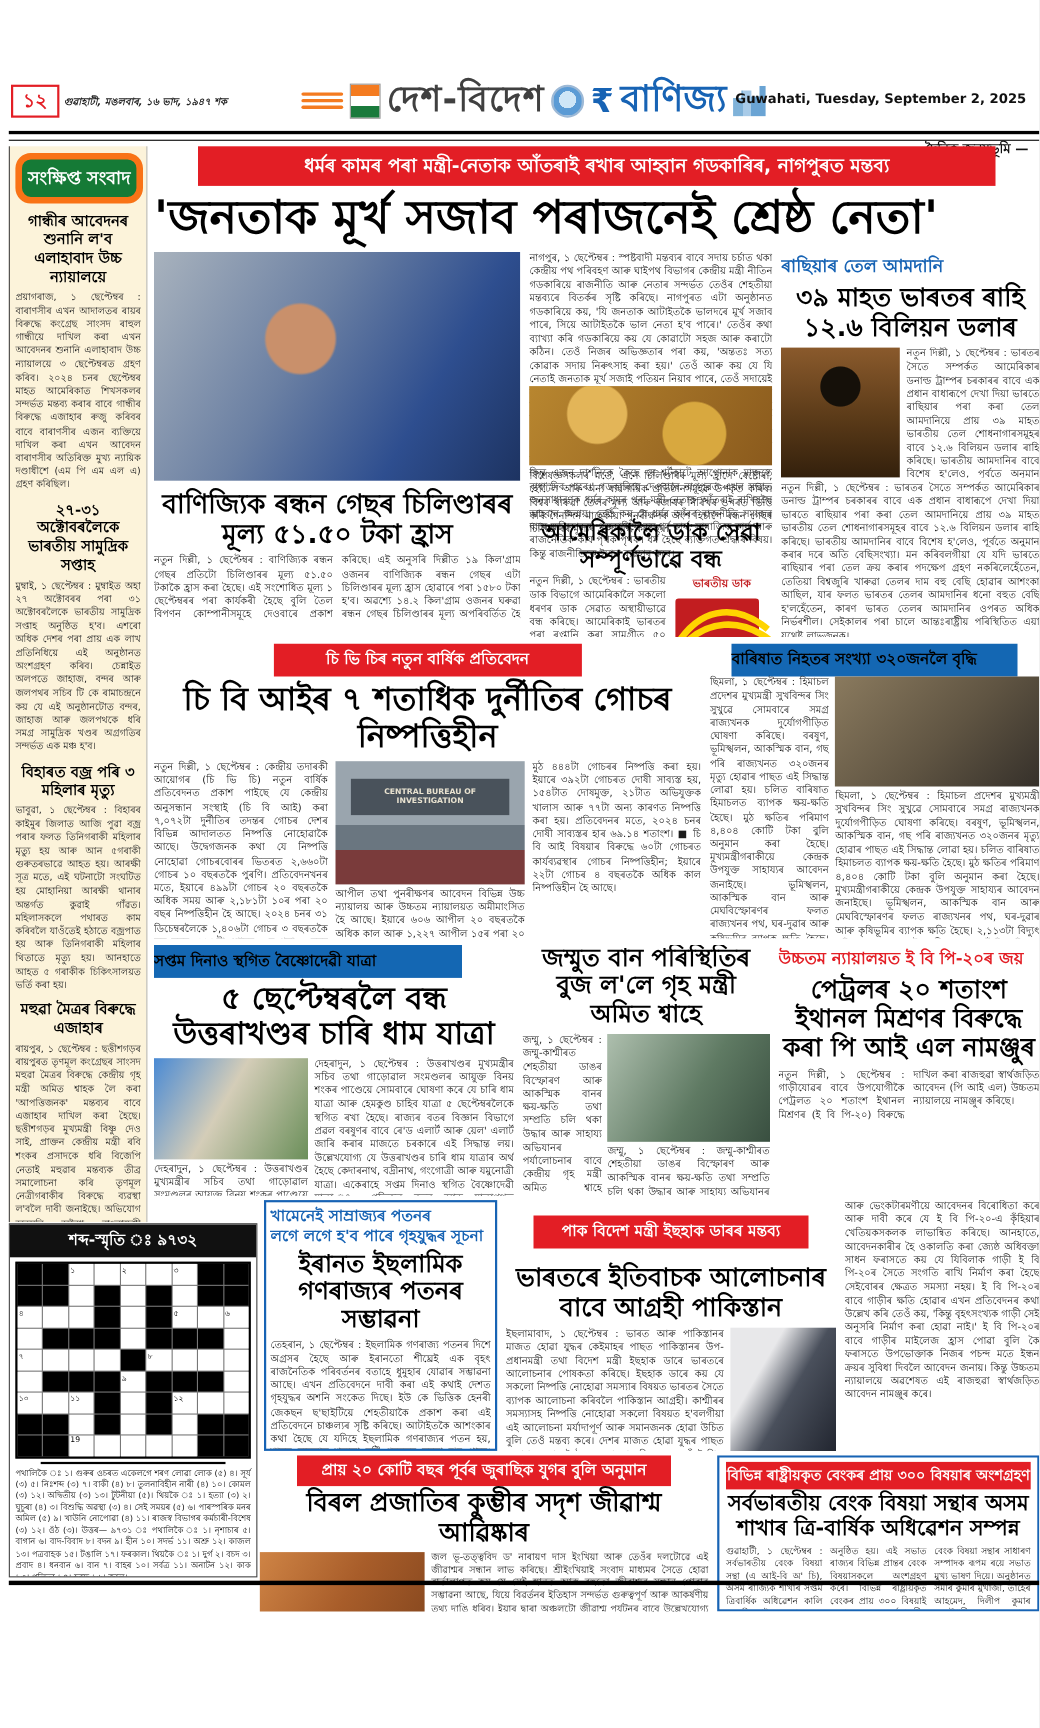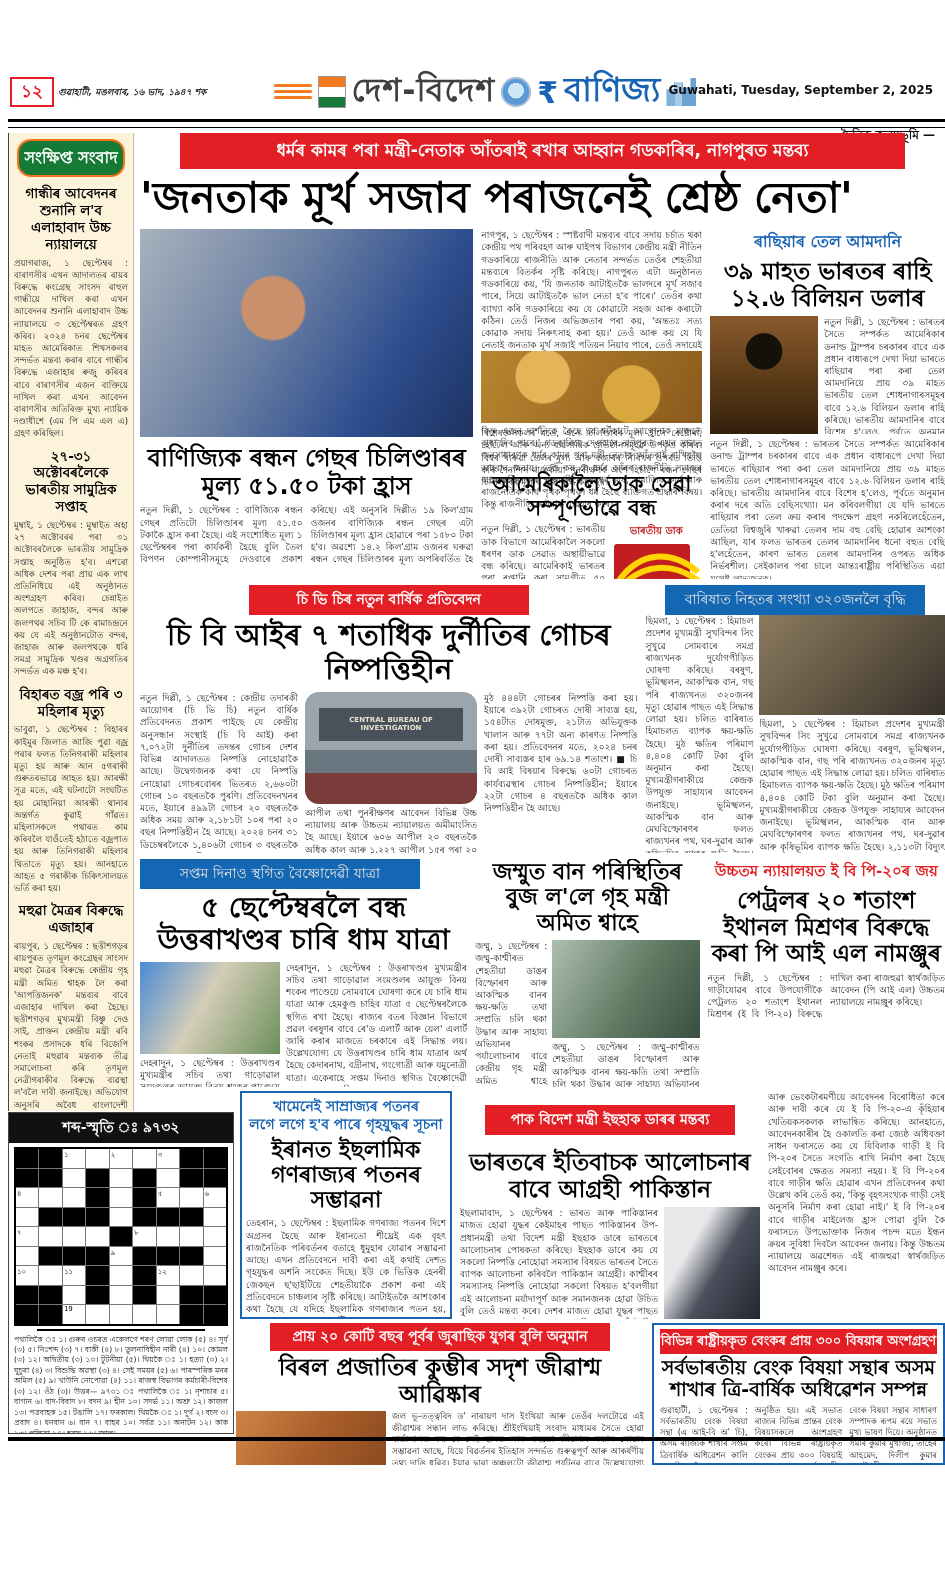--- a/index.html
+++ b/index.html
@@ -24,54 +24,54 @@
   .bldg{width:30px;height:28px;background:linear-gradient(90deg,#7fb2d9 0 30%,#a8cbe8 30% 55%,#6aa4d4 55% 100%);
         clip-path:polygon(0 100%,0 40%,25% 40%,25% 15%,55% 15%,55% 35%,80% 35%,80% 0,100% 0,100% 100%);}
   .hdate-en{position:absolute;right:12px;top:28px;font-size:12px;font-weight:bold;color:#111;}
   .dbl{position:absolute;left:8px;right:0;top:64px;height:5px;border-top:3px solid #000;border-bottom:1px solid #000;}
   .pname{position:absolute;right:10px;top:71px;font-size:12px;font-weight:bold;color:#111;}
   .pname:after{content:" —";}
   .pname:before{content:"— ";}
   
   .sbar{position:absolute;left:8px;top:133px;width:126px;height:978px;background:#fcf3da;
         border-left:1px solid #444;border-right:1px solid #bbb;padding:4px 5px;box-sizing:border-box;overflow:hidden;}
-  .sbadge{width:100px;margin:2px auto 8px;background:#157a36;border:2px solid #f97316;border-radius:14px;
+  .sbadge{width:100px;margin:2px auto 8px;background:#157a36;border:6px solid #f97316;border-radius:14px;
           color:#fff;font-size:16px;font-weight:bold;text-align:center;padding:7px 2px;line-height:1.25;}
   .sitem h3{margin:6px 0 4px;font-size:13.5px;line-height:1.25;text-align:center;font-weight:bold;color:#000;}
   .sitem p{margin:0 0 8px;font-size:8.6px;line-height:1.42;text-align:justify;color:#222;}
   
   .xwrap{position:absolute;left:8px;top:1112px;width:226px;height:322px;background:#fff;
          border:1px solid #444;box-sizing:border-box;overflow:hidden;}
   .xtitle{background:#111;color:#fff;font-size:14px;font-weight:bold;text-align:center;padding:3px 0;}
   .xgrid{display:grid;grid-template-columns:repeat(9,1fr);gap:1px;background:#777;
          border:2px solid #000;margin:4px 5px 3px;}
   .xc{height:18.5px;position:relative;}
   .xb{background:#000;} .xw{background:#fff;}
   .xc span{position:absolute;left:1px;top:0px;font-size:7px;color:#000;}
   .xrule{height:2px;background:#000;margin:2px 28px;}
   .xclues{font-size:7.6px;line-height:1.38;text-align:justify;padding:2px 5px;color:#111;}
   
   .main{position:absolute;left:140px;top:133px;width:805px;}
   .bandR{background:#e31e25;color:#fff;font-weight:bold;text-align:center;}
-  .bandB{background:#1467b3;color:#e5e5e5;font-weight:normal;text-align:center;}
-  .kickR{color:#e31e25;font-weight:bold;text-align:center;}
-  .kickB{color:#1763b4;font-weight:bold;text-align:center;}
+  .bandB{background:#1467b3;color:#000000;font-weight:bold;}
+  .kickR{color:#e31e25;font-weight:bold;}
+  .kickB{color:#1763b4;font-weight:bold;text-align:left;}
   .lead-band{font-size:17px;padding:4px 0;margin:0 40px;}
   .lead-hl{font-size:42px;font-weight:bold;margin:6px 0 8px;line-height:1.1;color:#000;}
   .row{display:flex;gap:8px;overflow:hidden;}
   .col{overflow:hidden;}
   .ph{width:100%;position:relative;}
   .p-gadkari{background:radial-gradient(circle at 40% 38%,#c9906b 0 13%,rgba(0,0,0,0) 14%),
              linear-gradient(120deg,#a8b2bd 0%,#6b80a3 40%,#2e4e8f 72%,#1d3361 100%);}
   .p-lpg{background:radial-gradient(circle at 28% 35%,#e3b558 0 16%,rgba(0,0,0,0) 17%),
          radial-gradient(circle at 68% 60%,#d8a83f 0 18%,rgba(0,0,0,0) 19%),
          linear-gradient(120deg,#b8862f,#8a5a1d);}
   .p-oil{background:radial-gradient(circle at 50% 30%,#151009 0 18%,rgba(0,0,0,0) 19%),
          linear-gradient(180deg,#8a5a2c,#5a3a18 55%,#33200c);}
-  .p-cbi{background:linear-gradient(180deg,#9aa5ae 0 52%,#6a7680 52% 72%,#7a3b3b 72% 100%);border-radius:14px;}
+  .p-cbi{background:linear-gradient(180deg,#9aa5ae 0 52%,#6a7680 52% 72%,#7a3b3b 72% 100%);}
   .p-him{background:linear-gradient(135deg,#8a7a5e,#5f5442 55%,#35302a);}
   .p-char{background:linear-gradient(120deg,#4a8ad4,#d4cdb8 45%,#6b8f5a);}
   .p-jam{background:linear-gradient(120deg,#aebfae,#5f7a63 55%,#394f40);}
   .p-dar{background:linear-gradient(120deg,#e8e8ea 0 30%,#4a505c 55%,#20242e);}
   .p-fos{background:linear-gradient(120deg,#cf8445,#a85d2a 55%,#8a4a20);}
   .cbi-sign{position:absolute;left:8%;top:14%;right:8%;height:30%;background:#49525b;color:#e8e2d0;
             font-size:7px;font-weight:bold;display:flex;align-items:center;justify-content:center;text-align:center;}
   .body{font-size:9px;line-height:1.36;text-align:justify;color:#1c1c1c;}
   h2{margin:0;color:#000;font-weight:bold;line-height:1.15;text-align:center;}
   .postlogo{width:92px;}

